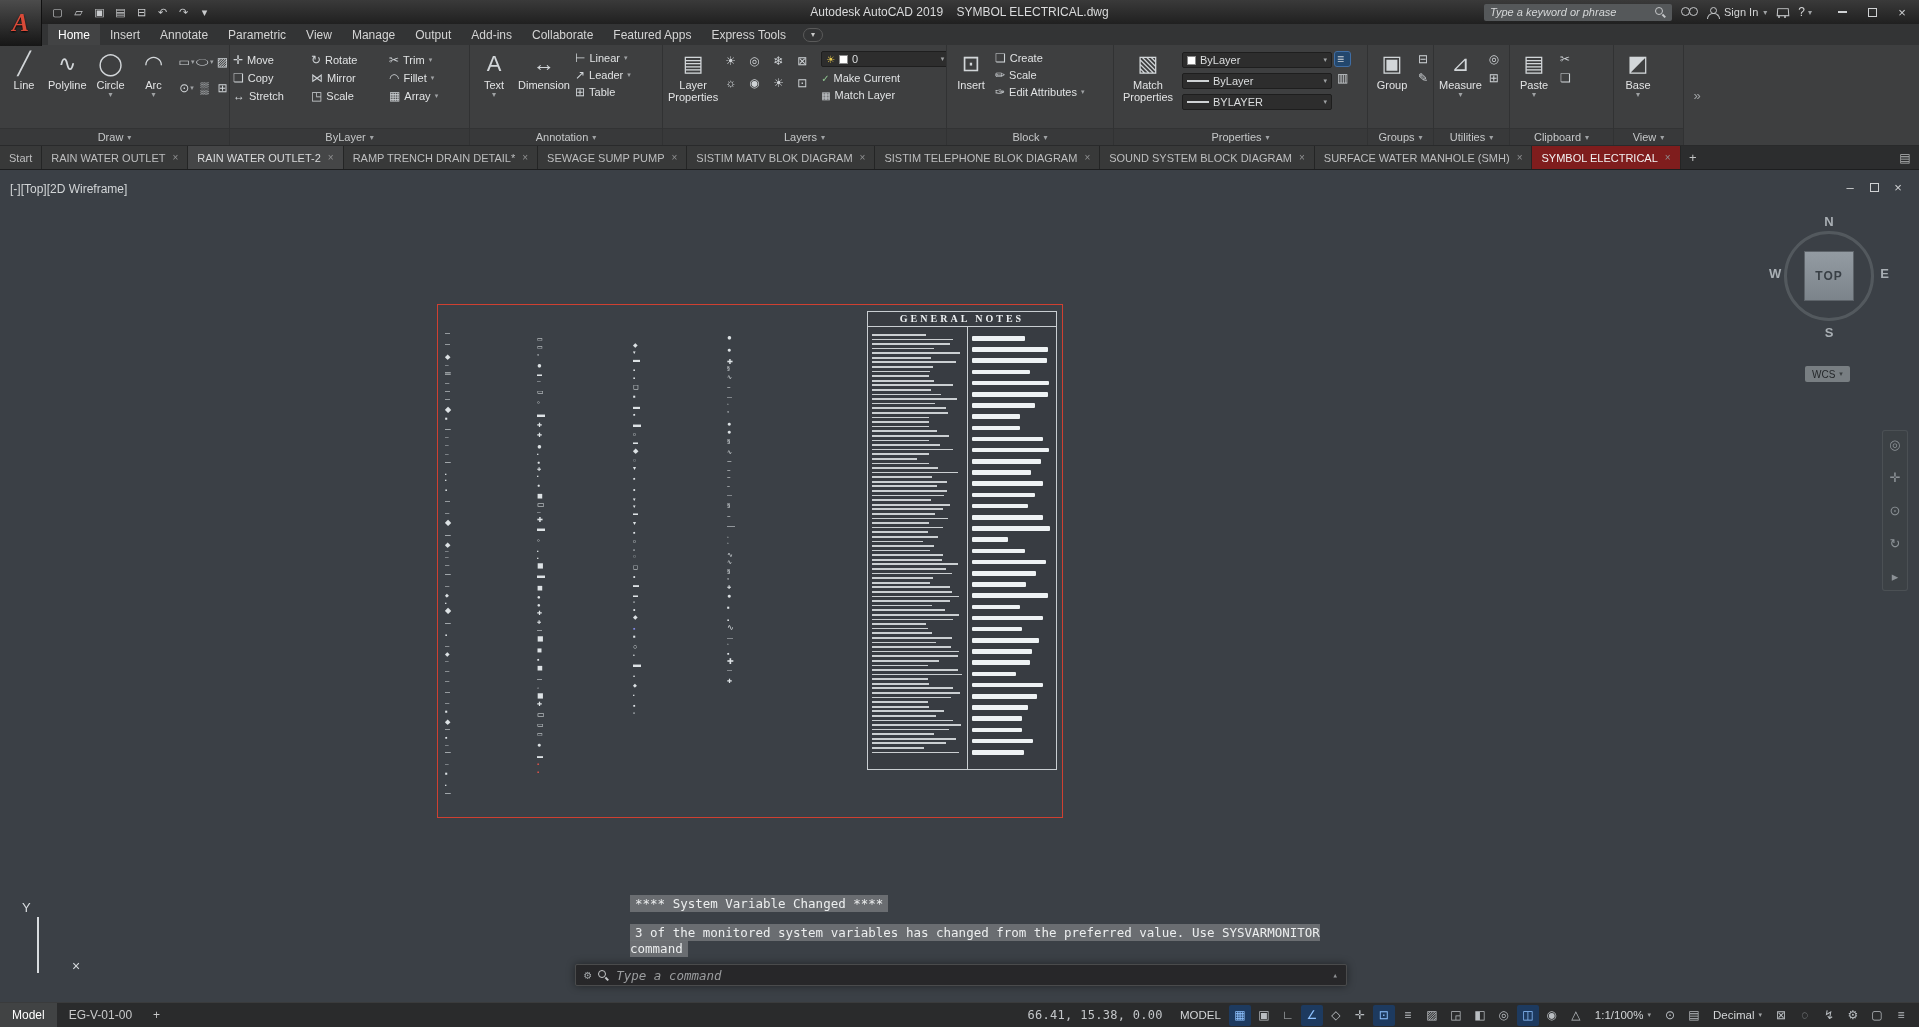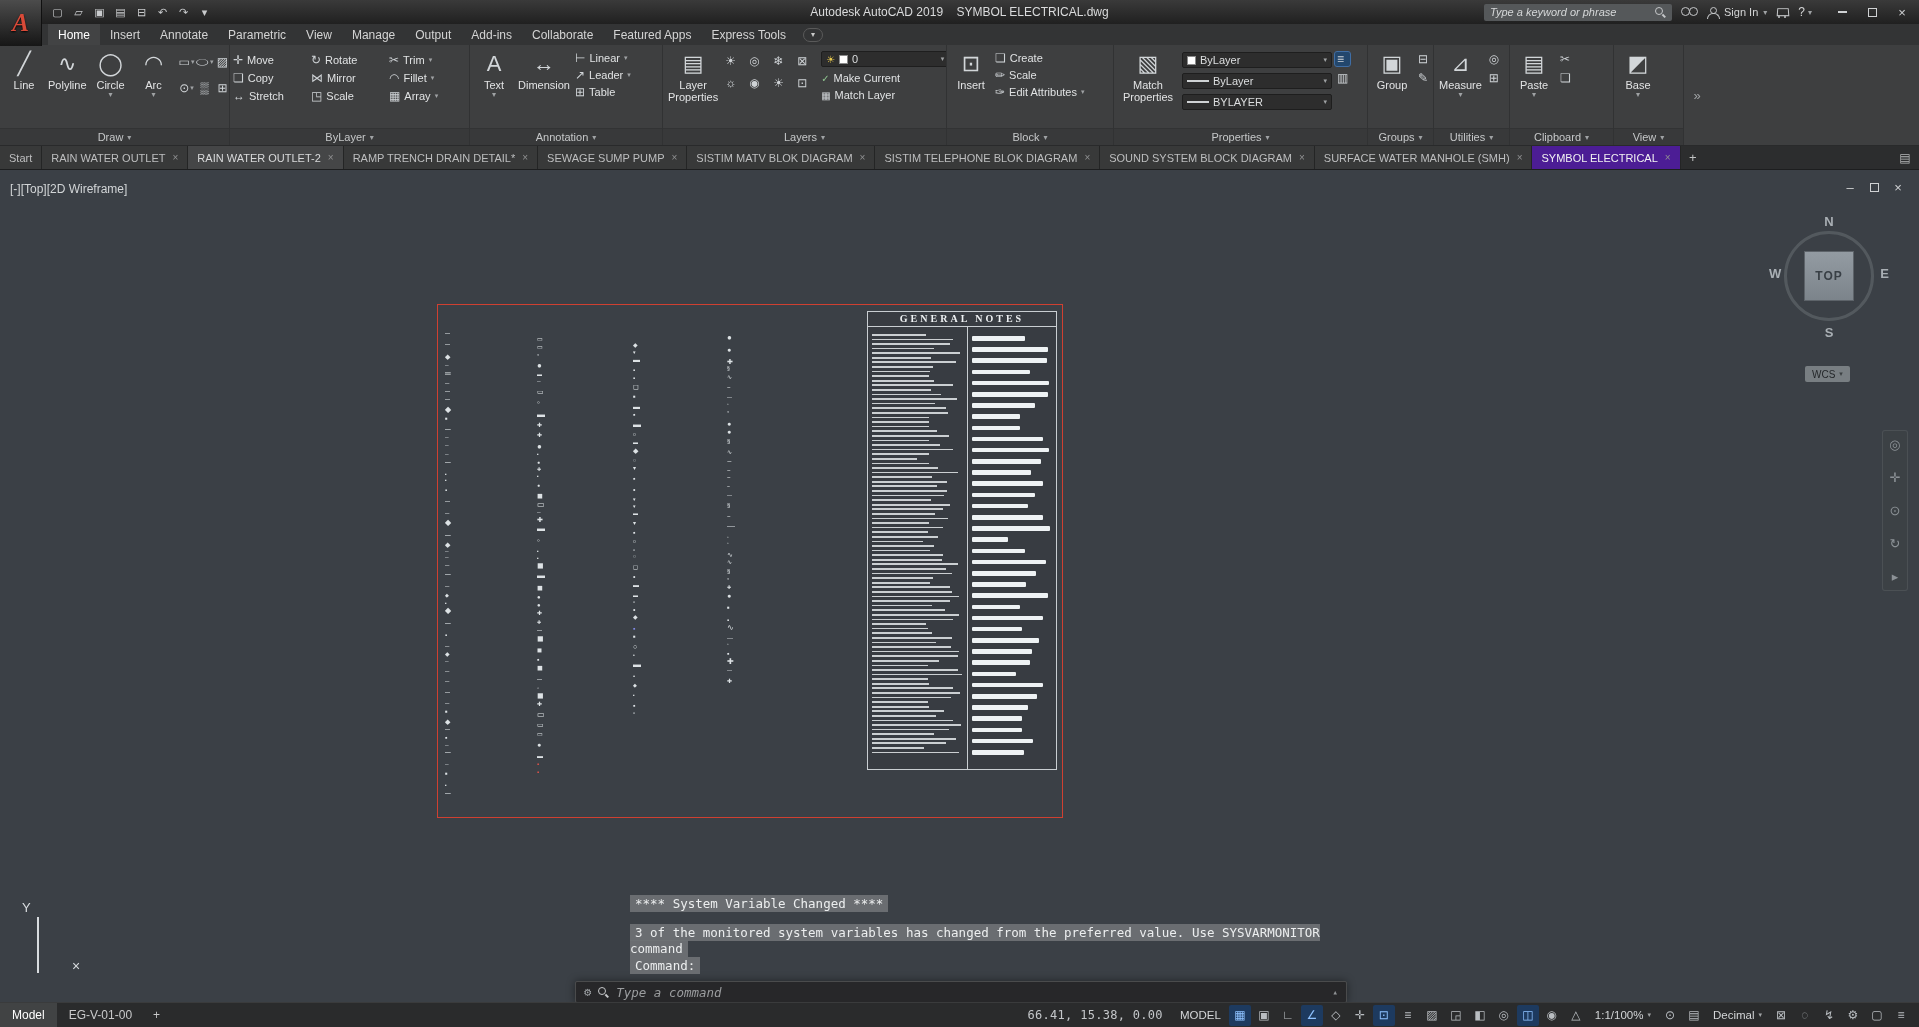--- a/index.html
+++ b/index.html
@@ -71,21 +71,21 @@
   .bulb{font-size:10px;color:#e6c84e}
   .textbtn{display:flex;align-items:center;gap:4px;font-size:11px;color:#e0e2e3;white-space:nowrap}
   .tbi{font-size:10px;color:#8fc48f}
   .tbi2{font-size:10px;color:#cfd3d6}
   .morebtn{display:flex;align-items:center;justify-content:center;width:26px;color:#9fa2a4;font-size:13px}
 
   
   .filetabs{position:absolute;top:146px;left:0;right:0;height:24px;background:#2c2d2e;display:flex;align-items:stretch;border-bottom:1px solid #1d1e1f;z-index:4}
   .ftab{display:flex;align-items:center;gap:7px;padding:0 9px;background:#383939;border-right:1px solid #242525;font-size:11px;color:#bdbebf;white-space:nowrap}
   .ftab.highlight{background:#454647;color:#d8d9da}
-  .ftab.active{background:#4c1d95;color:#f2f2f2}
+  .ftab.active{background:#7f1d1d;color:#f2f2f2}
   .fx{color:#909192;font-size:10px}
   .fplus{width:24px;display:flex;align-items:center;justify-content:center;color:#c0c1c2;font-size:13px}
   .fmenu{margin-left:auto;width:28px;display:flex;align-items:center;justify-content:center;color:#b5b6b7;font-size:12px}
 
   
   .viewport{position:absolute;left:0;top:170px;right:0;height:832px;background:#3b4046;z-index:1}
   .vplabel{position:absolute;left:10px;top:182px;font-size:12px;color:#d2d5d7;z-index:2}
   .vpctrls{position:absolute;right:14px;top:180px;display:flex;gap:10px;align-items:center;z-index:2;color:#cdd0d2}
   .vpctrls .wbtn{width:14px;height:14px}
 
@@ -970,21 +970,20 @@
     <div class="ucs-y">Y</div>
     <div class="ucs-vline"></div>
     <div class="ucs-x">×</div>
   </div>
 
   <div class="cmdwin">
     <div class="cmdhist">
         <div class="cline"><span>**** System Variable Changed ****</span></div>
         <div class="cline gap"><span>3 of the monitored system variables has changed from the preferred value. Use SYSVARMONITOR command</span></div>
       </div>
-    <div class="cprompt"><span>Command:</span></div>
     <div class="cinput">
       <span class="gear">⚙</span>
       <span class="mag"></span>
       <span class="ph">Type a command</span>
       <span class="uparrow">▴</span>
     </div>
   </div>
 
   <div class="statusbar">
     <div class="stab active">Model</div>

